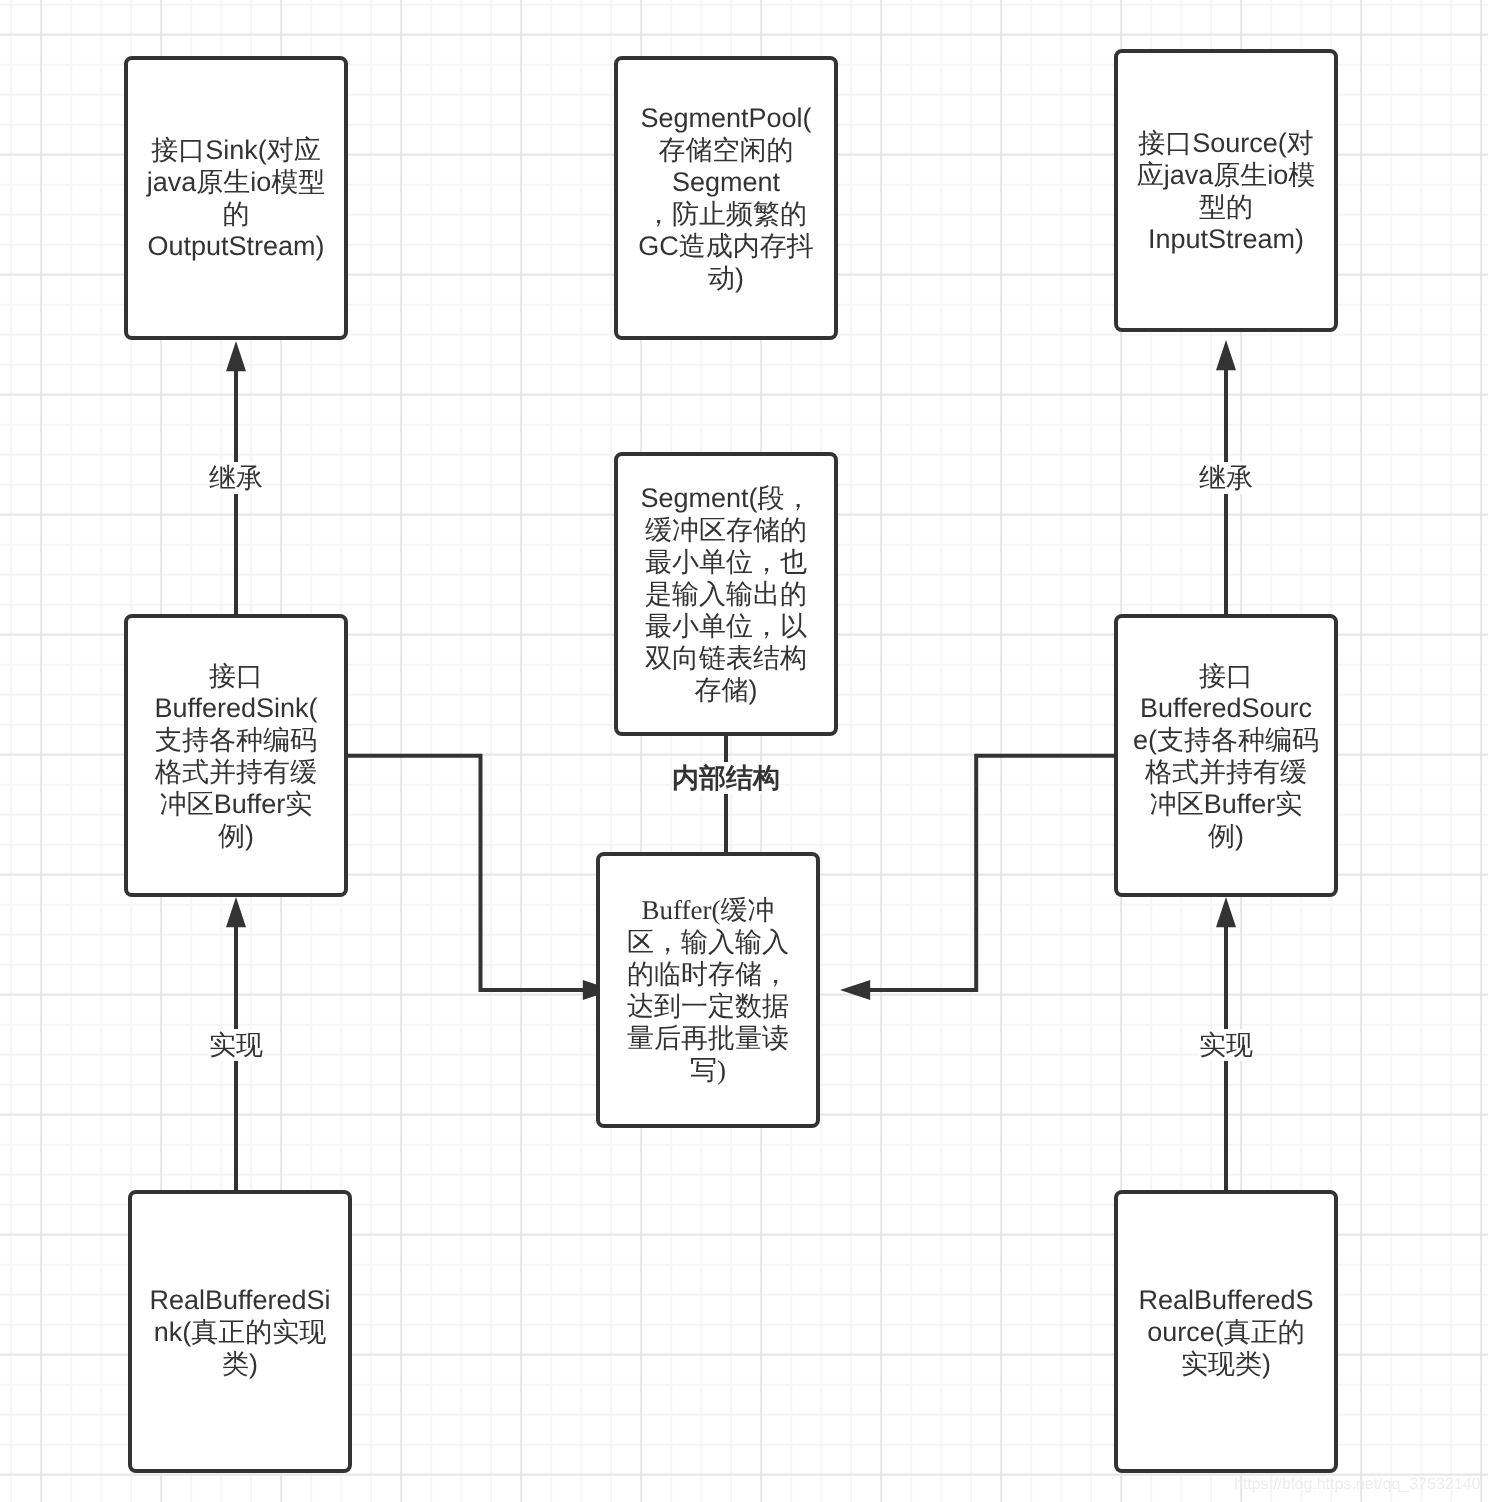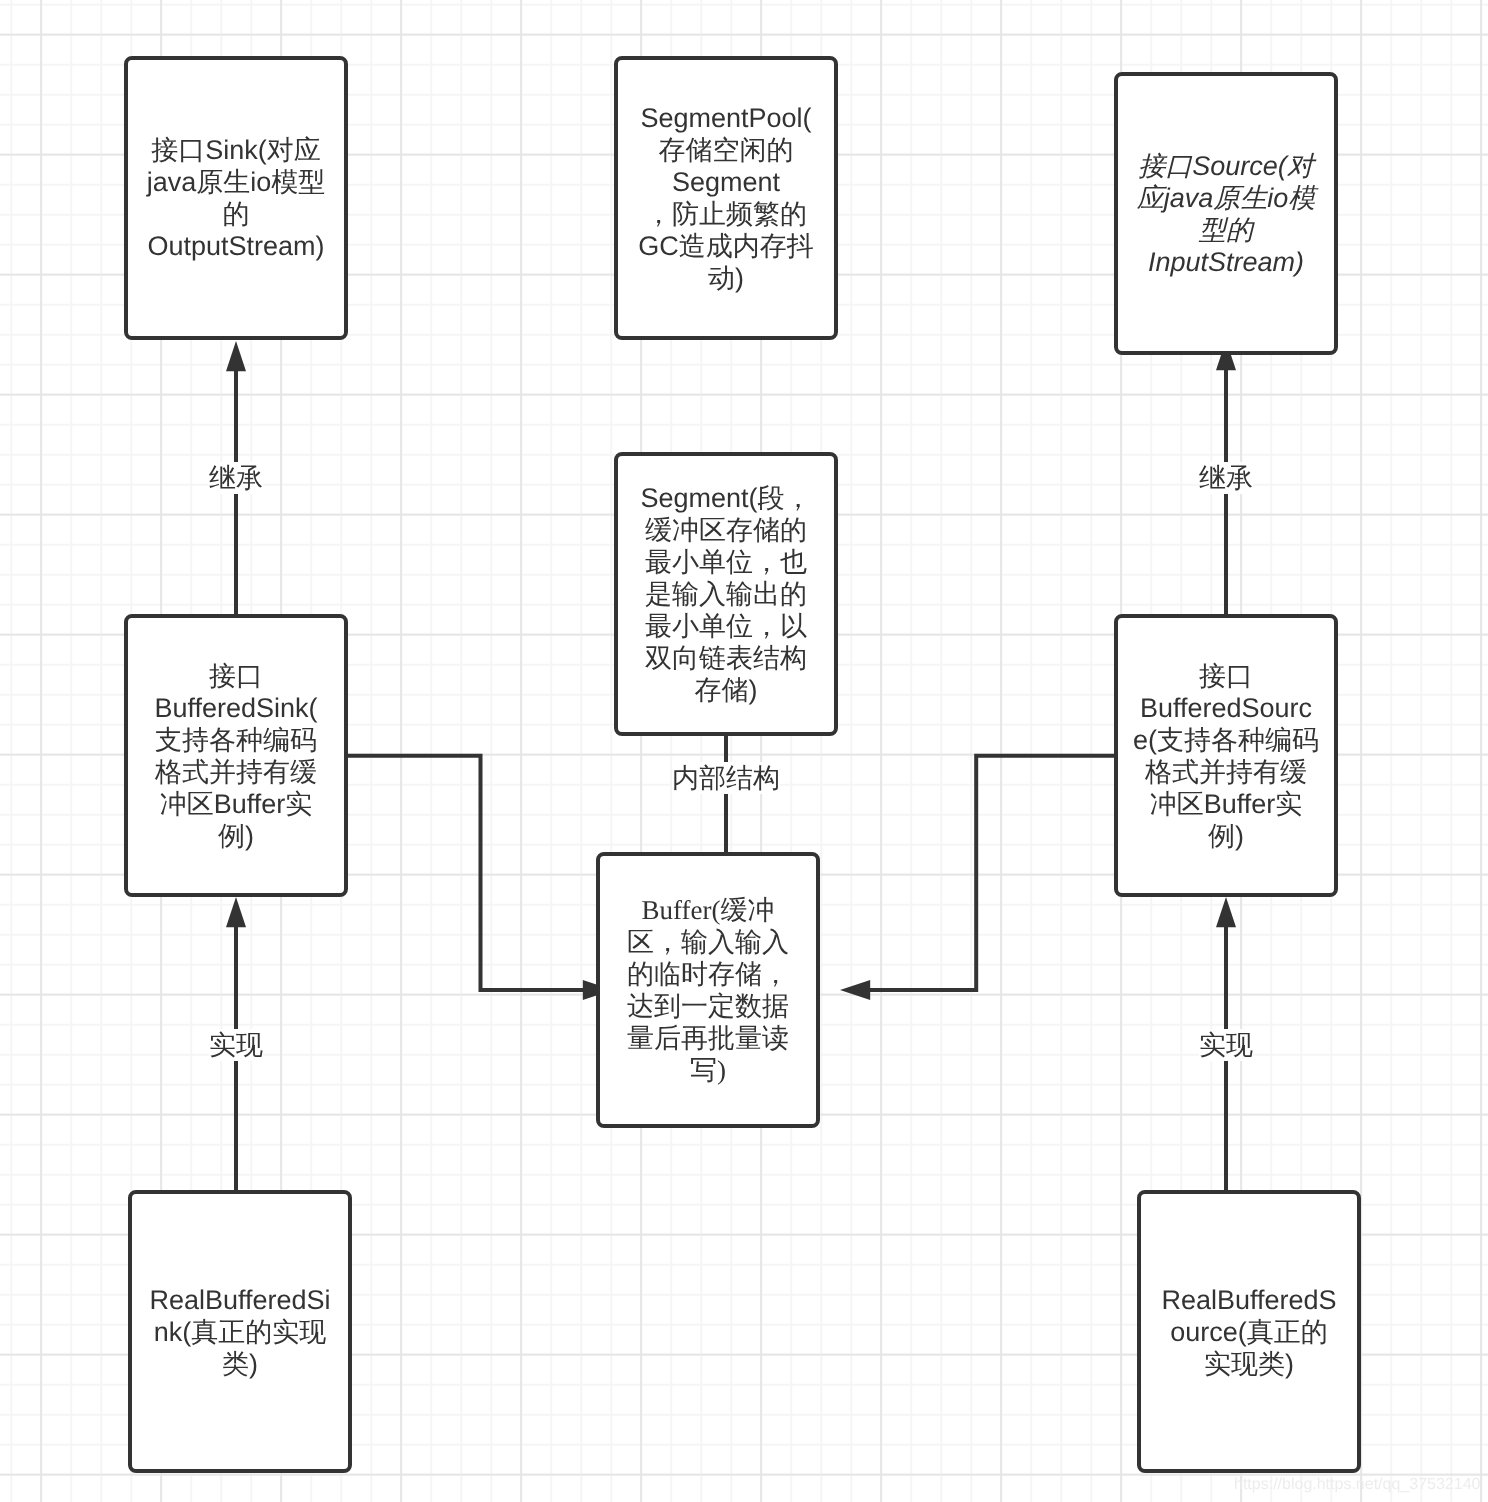--- a/index.html
+++ b/index.html
@@ -80,39 +80,39 @@
       <path d="M726,705 L736,735.2 L716,735.2 Z"></path>
       <path d="M613,990 L582.8,1000 L582.8,980 Z"></path>
       <path d="M840,990 L870.2,1000 L870.2,980 Z"></path>
     </g>
   </svg>
 
   <div class="edge-label" style="left:236px;top:477.5px;">继承</div>
   <div class="edge-label" style="left:236px;top:1045px;">实现</div>
   <div class="edge-label" style="left:1226px;top:477.5px;">继承</div>
   <div class="edge-label" style="left:1226px;top:1045px;">实现</div>
-  <div class="edge-label" style="left:726px;top:778px;">内部结构</div>
+  <div class="edge-label" style="left:726px;top:778px;font-weight:bold;">内部结构</div>
 
   <div class="node" style="left:614px;top:56px;width:224px;height:284px;">
     <span class="node-label">SegmentPool(
 存储空闲的
 Segment
 ，防止频繁的
 GC造成内存抖
 动)</span>
   </div>
 
   <div class="node" style="left:124px;top:56px;width:224px;height:284px;">
     <span class="node-label">接口Sink(对应
 java原生io模型
 的
 OutputStream)</span>
   </div>
 
-  <div class="node" style="left:1114px;top:72px;width:224px;height:283px;font-style:italic;">
+  <div class="node" style="left:1114px;top:49px;width:224px;height:283px;">
     <span class="node-label">接口Source(对
 应java原生io模
 型的
 InputStream)</span>
   </div>
 
   <div class="node" style="left:614px;top:420px;width:224px;height:284px;margin-top:32px;">
     <span class="node-label">Segment(段，
 缓冲区存储的
 最小单位，也
@@ -148,20 +148,20 @@
 量后再批量读
 写)</span>
   </div>
 
   <div class="node" style="left:128px;top:1190px;width:224px;height:283px;">
     <span class="node-label">RealBufferedSi
 nk(真正的实现
 类)</span>
   </div>
 
-  <div class="node" style="left:1114px;top:1190px;width:224px;height:283px;margin-left:23px;">
+  <div class="node" style="left:1114px;top:1190px;width:224px;height:283px;">
     <span class="node-label">RealBufferedS
 ource(真正的
 实现类)</span>
   </div>
 
   <div class="watermark" style="left:1234px;top:1476px;">https://blog.https.net/qq_37532140</div>
 </div>
 
 </body></html>

